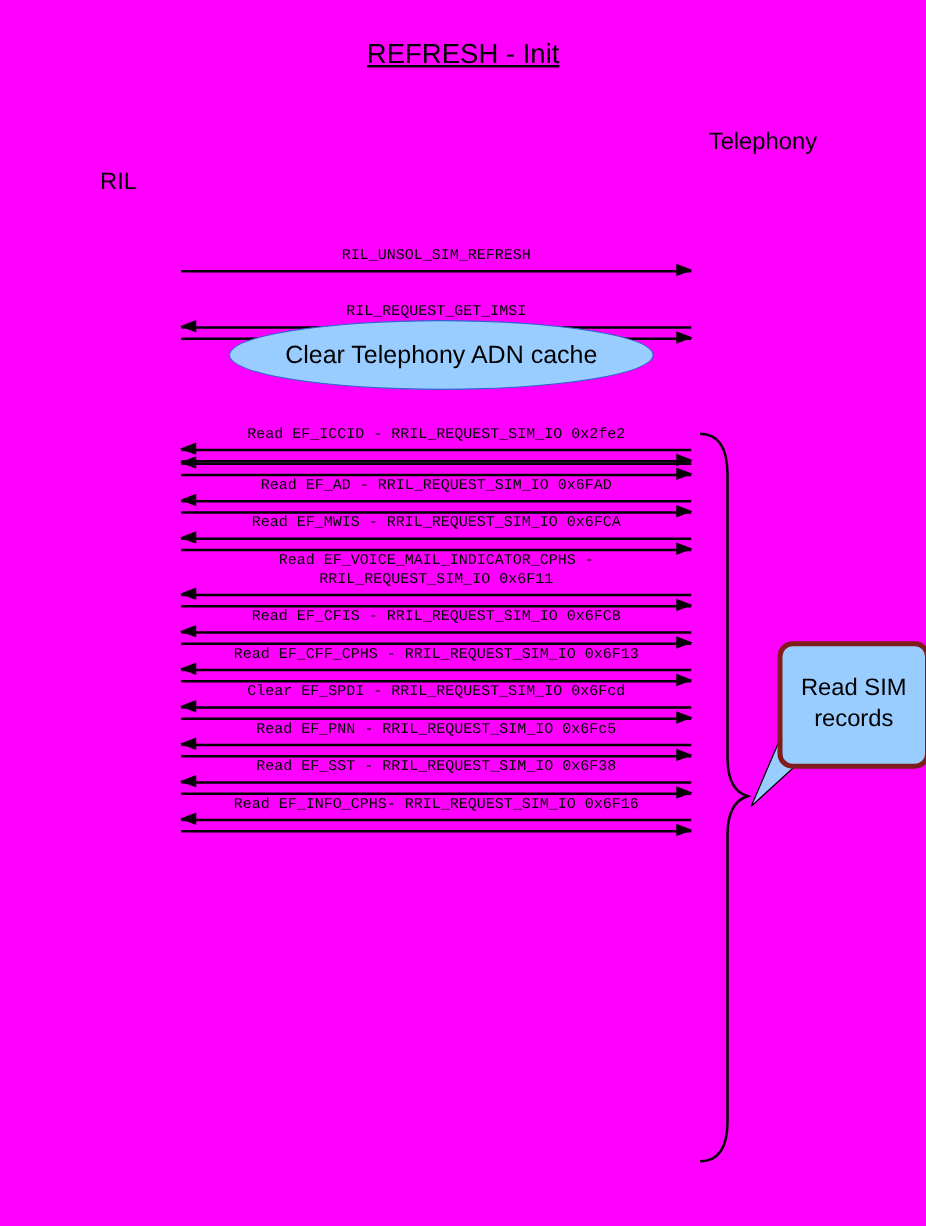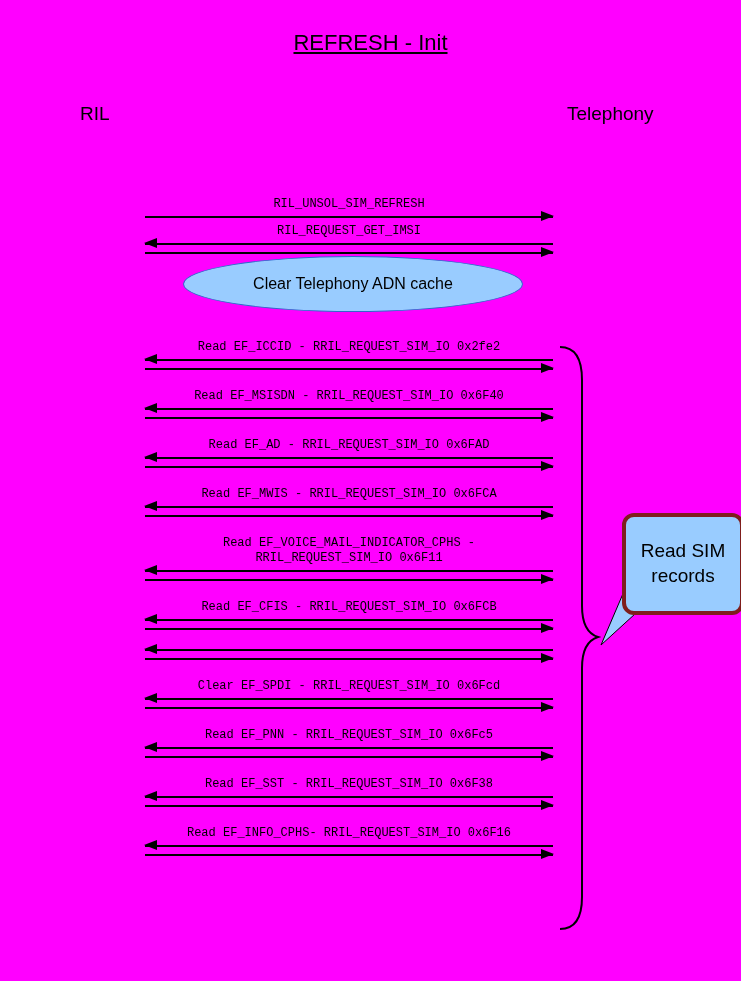--- a/index.html
+++ b/index.html
@@ -11,21 +11,21 @@
     overflow:hidden;
   }
   .title{
     position:absolute;top:30px;left:0;width:100%;
     text-align:center;font-size:22px;color:#000;
     text-decoration:underline;
   }
   .actor{
     position:absolute;top:103px;font-size:19px;color:#000;
   }
-  .actor.left{left:80px;}
+  .actor.left{left:80px;margin-top:32px;}
   .actor.right{left:567px;}
   .msg-block{
     position:absolute;left:145px;width:408px;margin-top:41px;
   }
   .msg-label{
     font-family:"Liberation Mono","DejaVu Sans Mono",monospace;
     font-size:12px;color:#000;text-align:center;
     margin-bottom:4px;white-space:pre-line;line-height:1.25;
   }
   .line{
@@ -39,26 +39,26 @@
   }
   .arrow-left::before{
     content:'';position:absolute;left:-1px;top:-7px;
     border-right:13px solid #000;
     border-top:5px solid transparent;border-bottom:5px solid transparent;
   }
   .note-ellipse{
     position:absolute;left:183px;top:256px;width:338px;height:54px;
     background:#99CCFF;border:1px solid #3366CC;border-radius:50%;
     display:flex;align-items:center;justify-content:center;
-    font-size:16px;color:#000;
+    font-size:20px;color:#000;
   }
   .reads{
     position:absolute;left:145px;top:340px;width:408px;
   }
-  .read-row{margin-bottom:19px;}
+  .read-row{}
   .brace-svg{
     position:absolute;left:556px;top:344px;
   }
   .callout{
     position:absolute;left:622px;top:513px;width:114px;height:94px;
     background:#99CCFF;border:4px solid #7f1d1d;border-radius:12px;
     display:flex;align-items:center;justify-content:center;text-align:center;
     font-size:19px;line-height:1.3;color:#000;z-index:2;
   }
   .callout-tail-svg{
@@ -73,40 +73,39 @@
   <div class="title">REFRESH - Init</div>
 
   <div class="actor left">RIL</div>
   <div class="actor right">Telephony</div>
 
   <div class="msg-block" style="top:156px;">
     <div class="msg-label">RIL_UNSOL_SIM_REFRESH</div>
     <div class="line arrow-right"></div>
   </div>
 
-  <div class="msg-block" style="top:183px;">
+  <div class="msg-block" style="top:201px;">
     <div class="msg-label">RIL_REQUEST_GET_IMSI</div>
     <div class="line arrow-left"></div>
     <div class="line arrow-right"></div>
   </div>
 
   <div class="note-ellipse">
     <span>Clear Telephony ADN cache</span>
   </div>
 
   <div class="reads">
 
     <div class="read-row">
       <div class="msg-label">Read EF_ICCID - RRIL_REQUEST_SIM_IO 0x2fe2</div>
       <div class="line arrow-left"></div>
       <div class="line arrow-right"></div>
     </div>
 
     <div class="read-row">
-      <div class="msg-label">Read EF_MSISDN - RRIL_REQUEST_SIM_IO 0x6F40</div>
       <div class="line arrow-left"></div>
       <div class="line arrow-right"></div>
     </div>
 
 
     <div class="read-row">
       <div class="msg-label">Read EF_AD - RRIL_REQUEST_SIM_IO 0x6FAD</div>
       <div class="line arrow-left"></div>
       <div class="line arrow-right"></div>
     </div>
@@ -124,20 +123,21 @@
       <div class="line arrow-right"></div>
     </div>
 
     <div class="read-row">
       <div class="msg-label">Read EF_CFIS - RRIL_REQUEST_SIM_IO 0x6FCB</div>
       <div class="line arrow-left"></div>
       <div class="line arrow-right"></div>
     </div>
 
     <div class="read-row">
+      <div class="msg-label">Read EF_CFF_CPHS - RRIL_REQUEST_SIM_IO 0x6F13</div>
       <div class="line arrow-left"></div>
       <div class="line arrow-right"></div>
     </div>
 
     <div class="read-row">
       <div class="msg-label">Clear EF_SPDI - RRIL_REQUEST_SIM_IO 0x6Fcd</div>
       <div class="line arrow-left"></div>
       <div class="line arrow-right"></div>
     </div>
 

